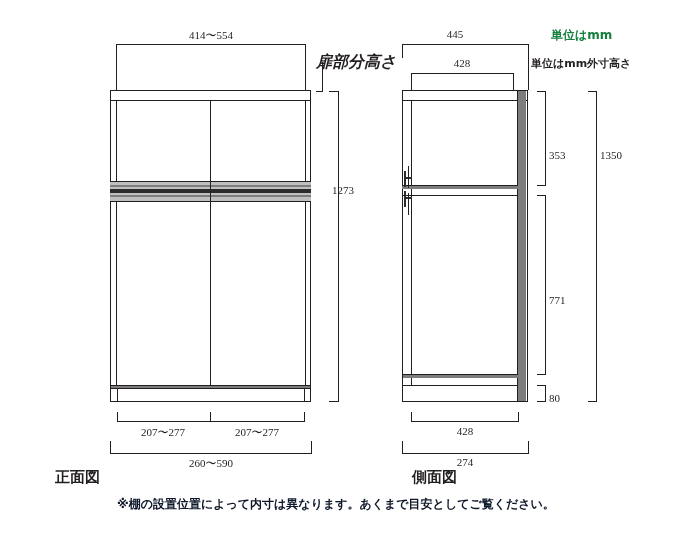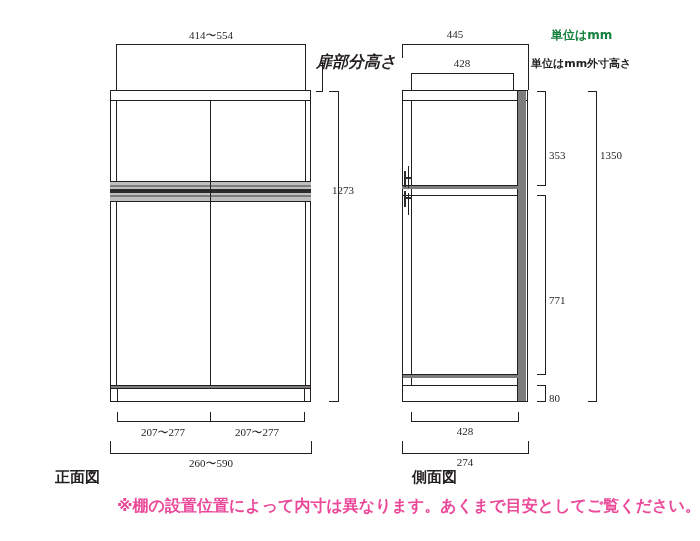--- a/index.html
+++ b/index.html
@@ -65,23 +65,23 @@
     position: absolute;
     font-family: "DejaVu Sans", sans-serif;
     font-size: 15px;
     font-weight: 700;
     color: #231f20;
     white-space: nowrap;
   }
   .caption {
     position: absolute;
     font-family: "DejaVu Sans", sans-serif;
-    font-size: 16px;
-    font-weight: 700;
-    color: #ec4899;
+    font-size: 12px;
+    font-weight: 700;
+    color: #0f172a;
     white-space: nowrap;
     text-align: right;
   }
   .hdr {
     position: absolute;
     font-family: "DejaVu Sans", sans-serif;
     font-size: 12px;
     font-weight: 700;
     color: #15803d;
     white-space: nowrap;

